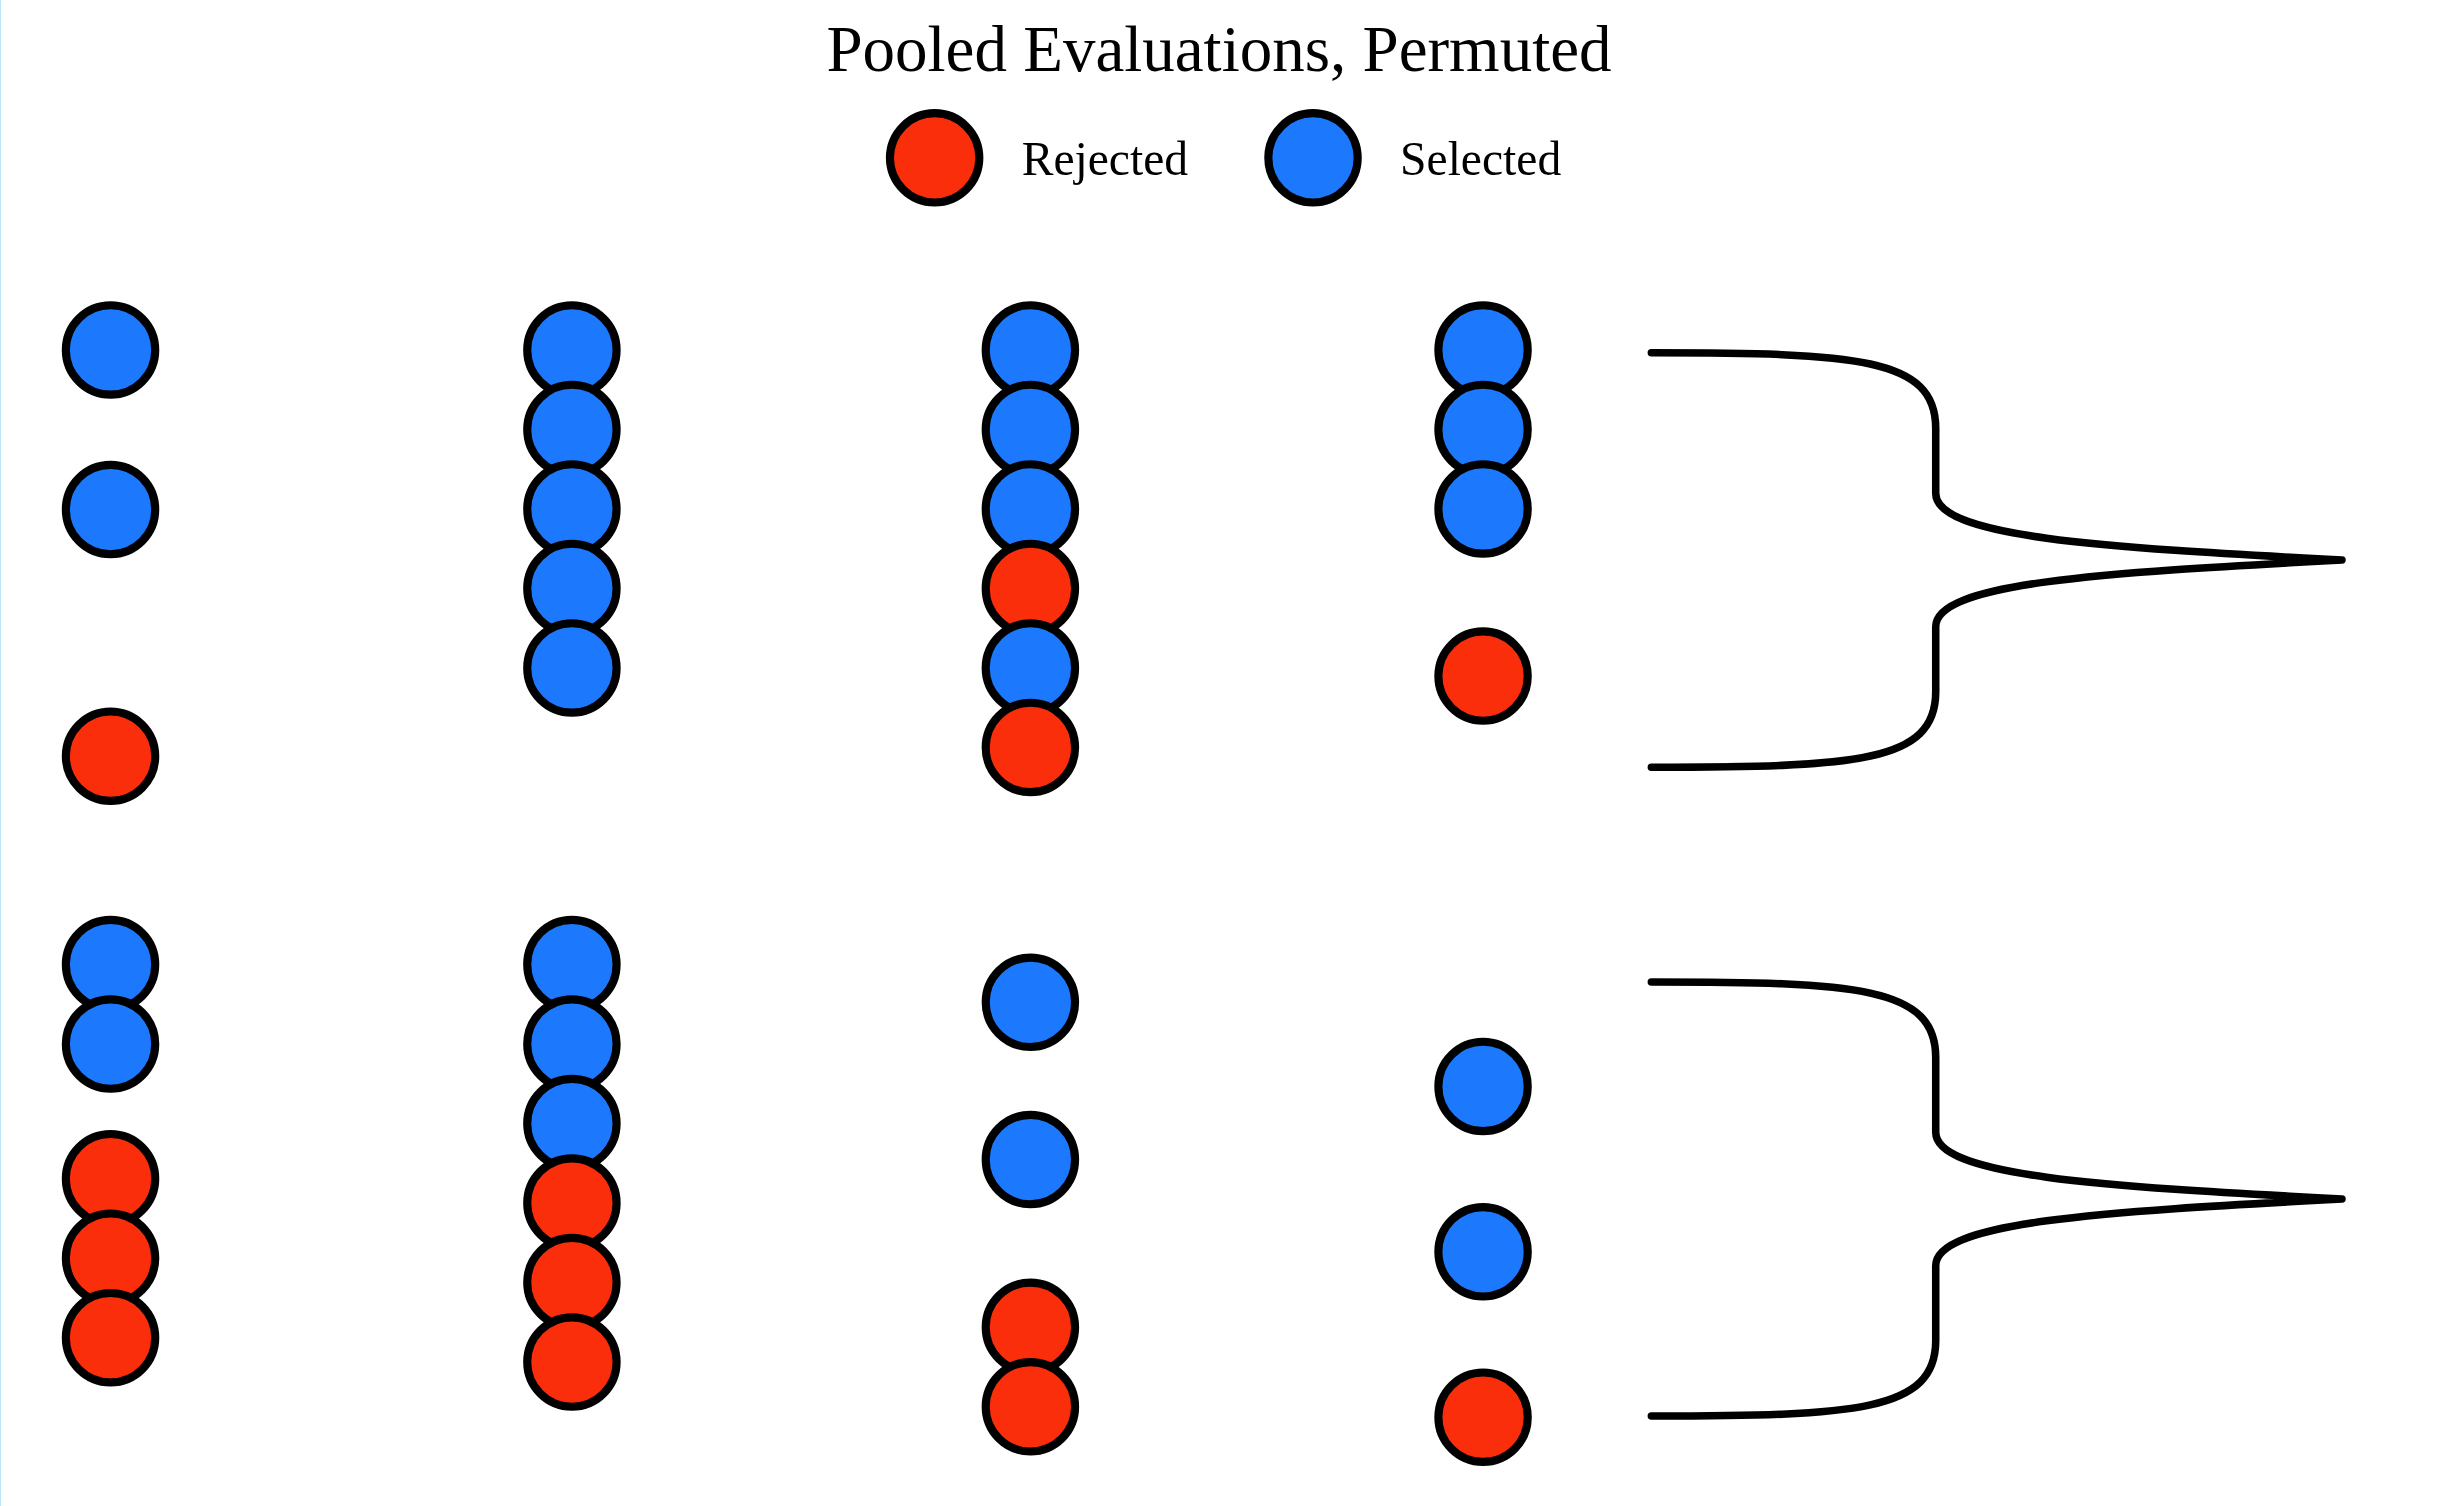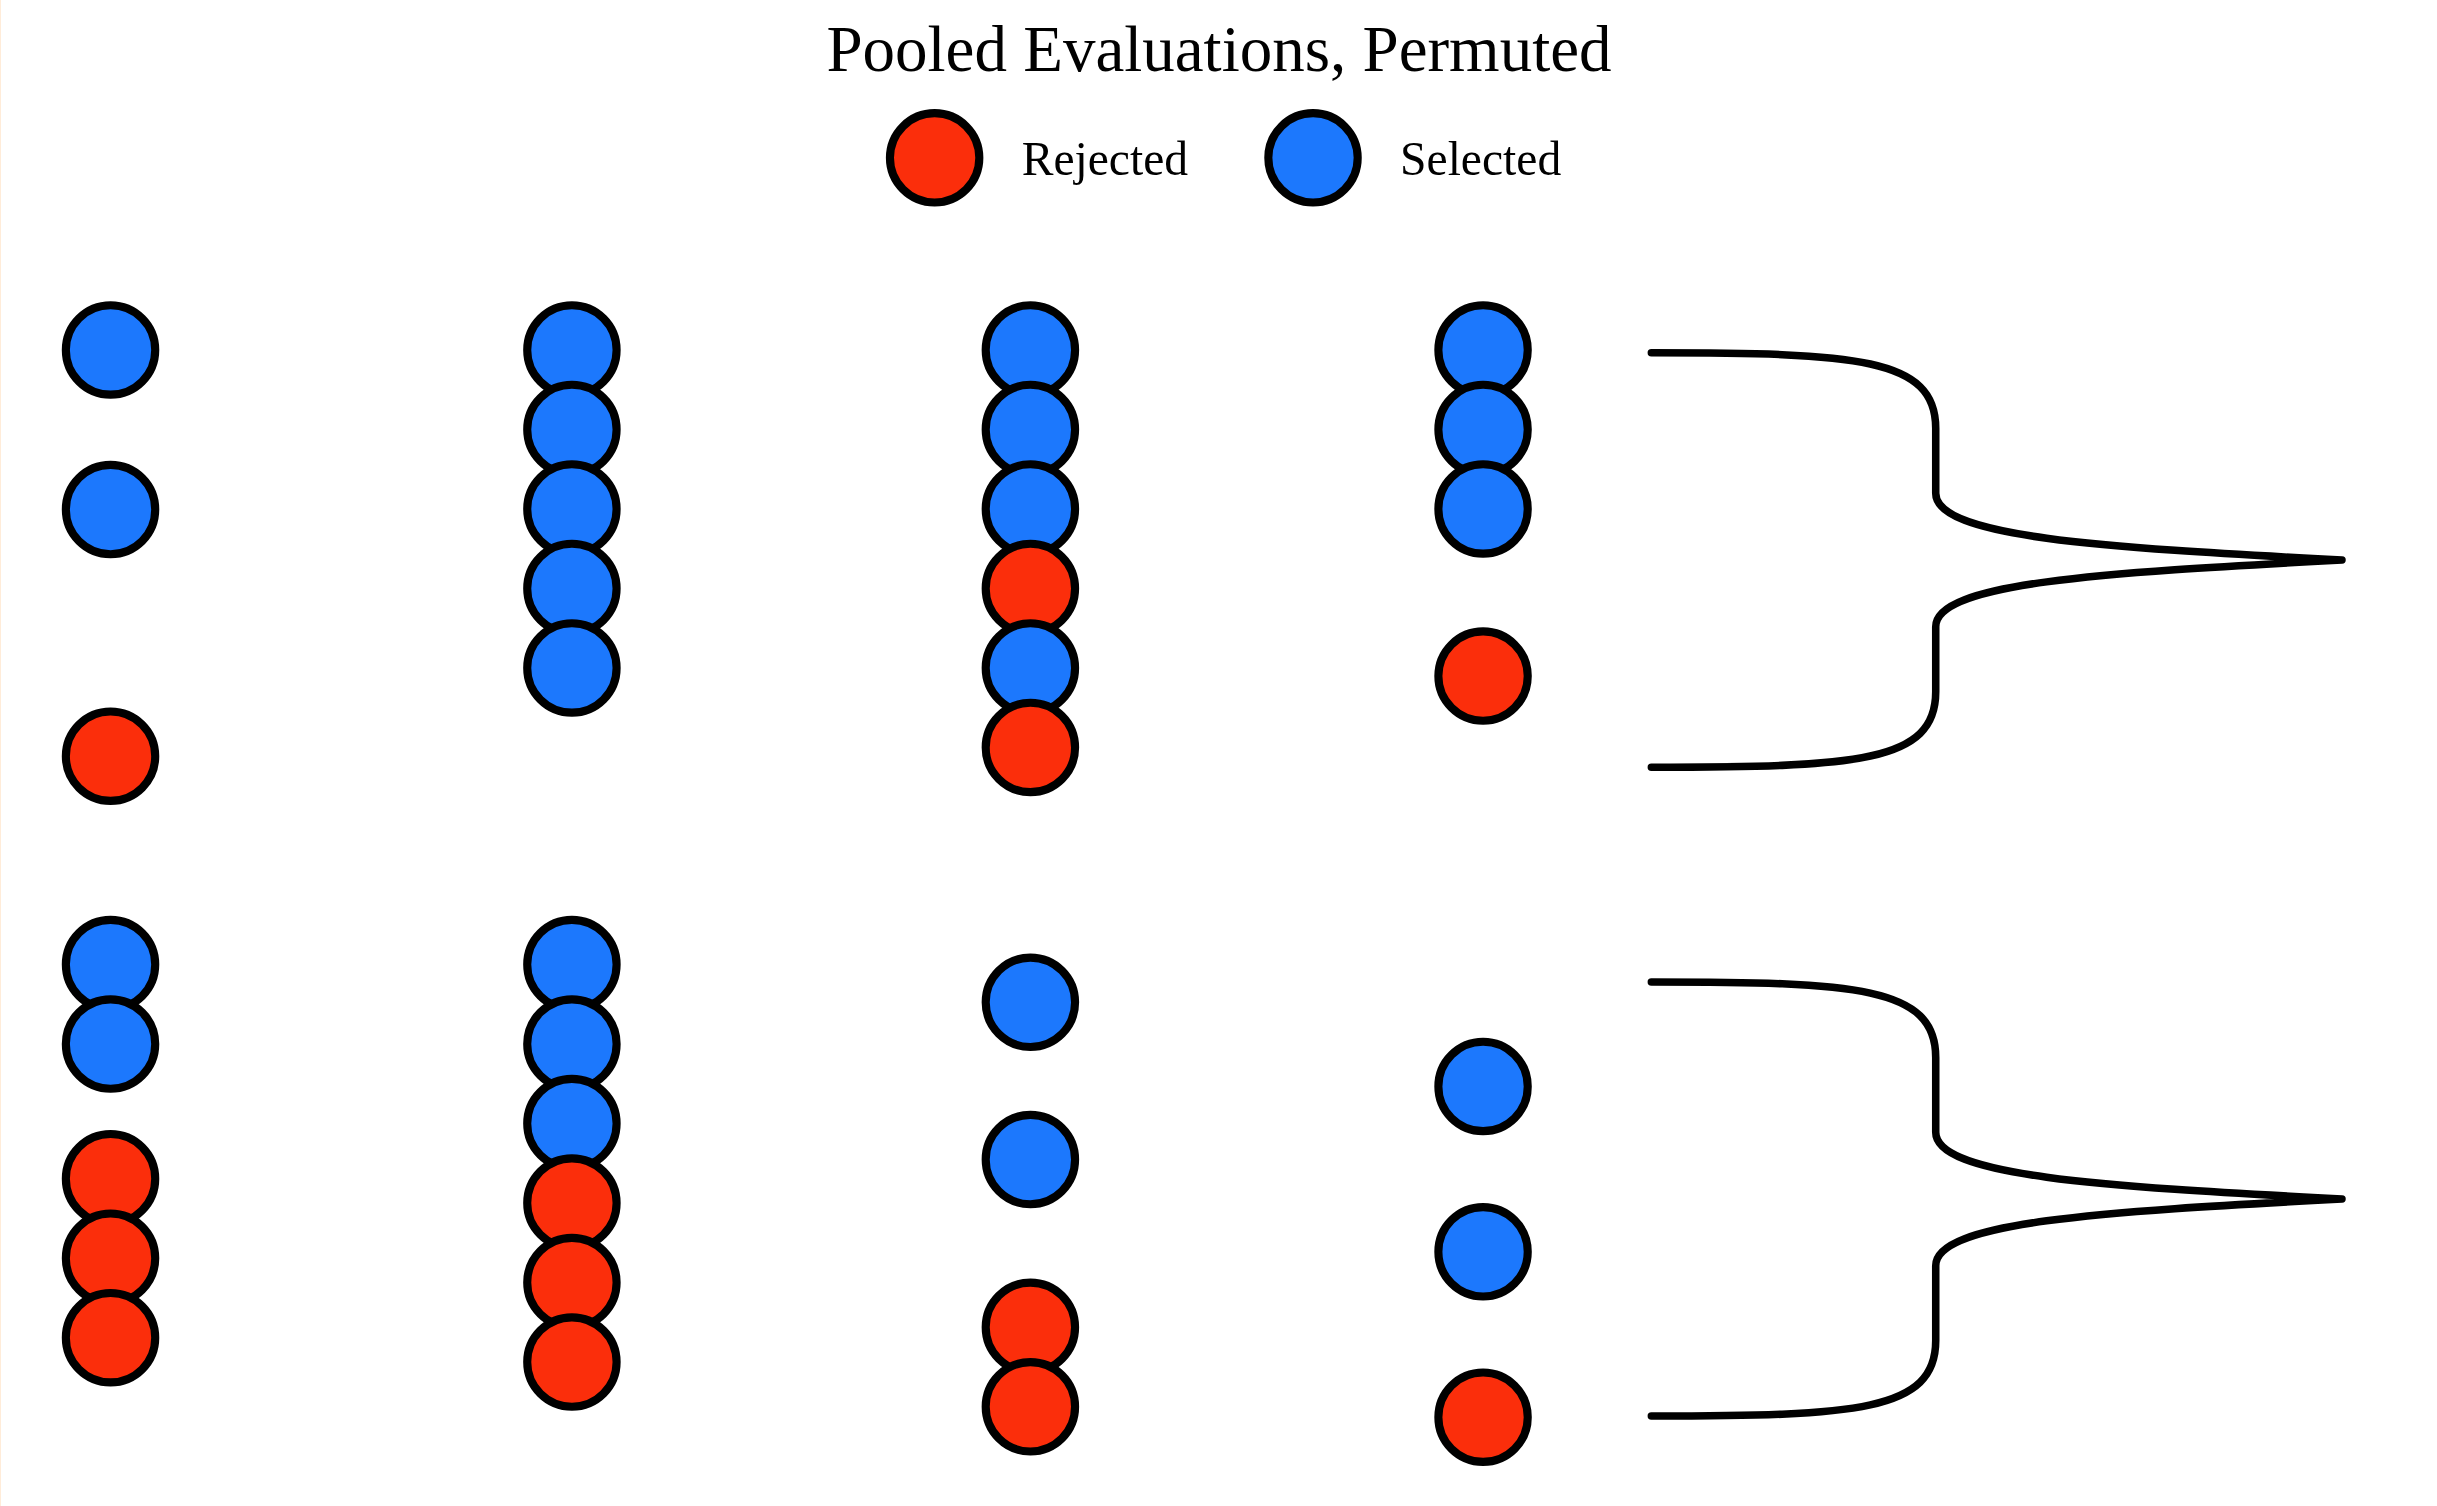--- a/index.html
+++ b/index.html
@@ -10,21 +10,21 @@
   body {
     width: 2438px;
     height: 1506px;
     overflow: hidden;
     font-family: "Liberation Serif", "DejaVu Serif", serif;
   }
   #figure-root {
     position: relative;
     width: 2438px;
     height: 1506px;
-    background: #fdba74;
+    background: #0ea5e9;
   }
   svg.figure-canvas {
     display: block;
     width: 2438px;
     height: 1506px;
   }
   text.fig-title {
     font-family: "Liberation Serif", "DejaVu Serif", serif;
     font-size: 112px;
     fill: #000000;

